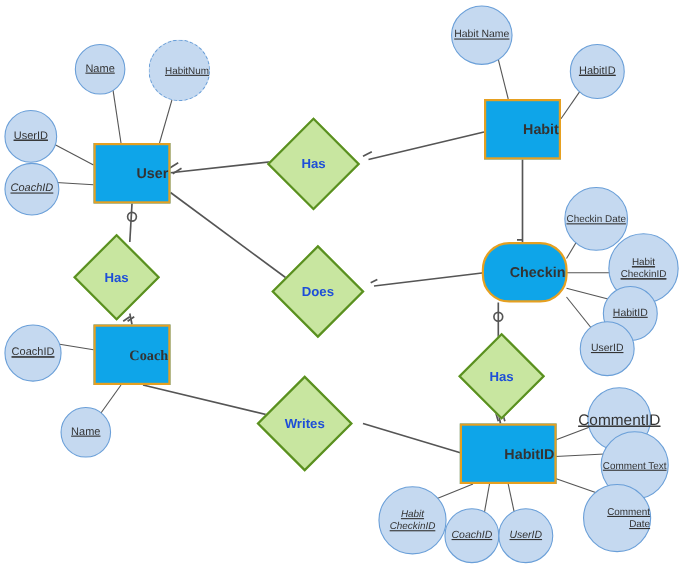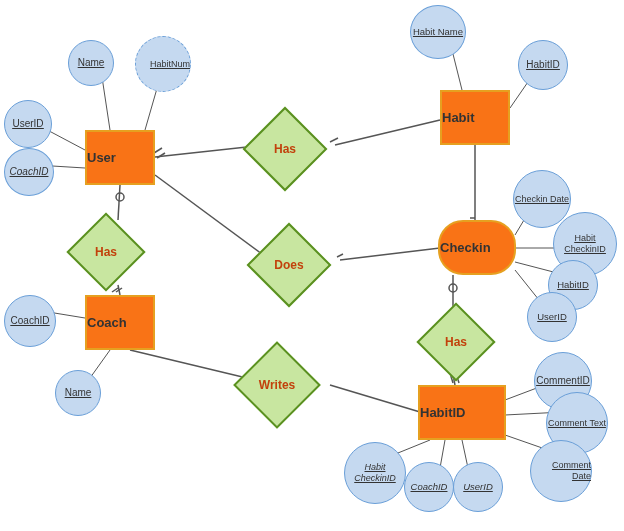--- a/index.html
+++ b/index.html
@@ -18,37 +18,37 @@
     }
     svg#lines {
       position: absolute;
       top: 0; left: 0;
       width: 624px;
       height: 531px;
       pointer-events: none;
     }
     .entity {
       position: absolute;
-      background: #f97316;
+      background: #0ea5e9;
       border: 2px solid #e6a020;
       display: flex;
       align-items: center;
-      justify-content: flex-start;
+      justify-content: flex-end;
       font-weight: bold;
       font-size: 13px;
       color: #333;
     }
     .diamond {
       position: absolute;
       display: flex;
       align-items: center;
       justify-content: center;
       font-weight: bold;
       font-size: 12px;
-      color: #c2410c;
+      color: #1d4ed8;
     }
     .diamond-inner {
       width: 60px;
       height: 60px;
       background: #c8e6a0;
       border: 2px solid #5a9020;
       transform: rotate(45deg);
       position: absolute;
     }
     .diamond-label {
@@ -161,21 +161,21 @@
     <line x1="456" y1="373" x2="459" y2="383" stroke="#555" stroke-width="1.5"></line>
 
   </svg>
 
   <div class="entity" style="left:85px; top:130px; width:70px; height:55px;">
     <span>User</span>
   </div>
   <div class="entity" style="left:440px; top:90px; width:70px; height:55px;">
     <span>Habit</span>
   </div>
-  <div class="entity" style="left:85px; top:295px; width:70px; height:55px;">
+  <div class="entity" style="left:85px; top:295px; width:70px; height:55px;font-family:Liberation Serif, serif;">
     <span>Coach</span>
   </div>
   <div class="entity" style="left:438px; top:220px; width:78px; height:55px;border-radius:25px;">
     <span>Checkin</span>
   </div>
   <div class="entity" style="left:418px; top:385px; width:88px; height:55px;">
     <span>HabitID</span>
   </div>
 
   <div class="diamond" style="left:248px; top:112px; width:74px; height:74px;">
@@ -240,21 +240,21 @@
   </div>
 
   <div class="circle" style="left:548px; top:260px; width:50px; height:50px; font-size:9.5px;">
     <span>HabitID</span>
   </div>
 
   <div class="circle" style="left:527px; top:292px; width:50px; height:50px; font-size:9.5px;">
     <span>UserID</span>
   </div>
 
-  <div class="circle" style="left:534px; top:352px; width:58px; height:58px; font-size:10px;">
+  <div class="circle" style="left:534px; top:352px; width:58px; height:58px; font-size:14px;">
     <span class="underline">CommentID</span>
   </div>
 
   <div class="circle" style="left:546px; top:392px; width:62px; height:62px; font-size:9px; text-align:center;">
     <span>Comment Text</span>
   </div>
 
   <div class="circle" style="left:530px; top:440px; width:62px; height:62px; font-size:9px; text-align:right;">
     <span>Comment Date</span>
   </div>

